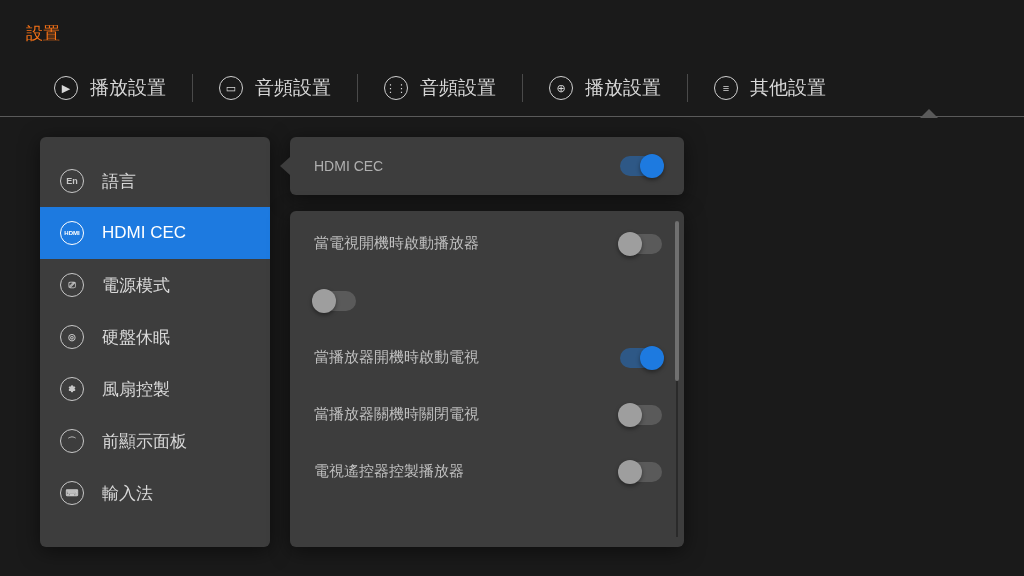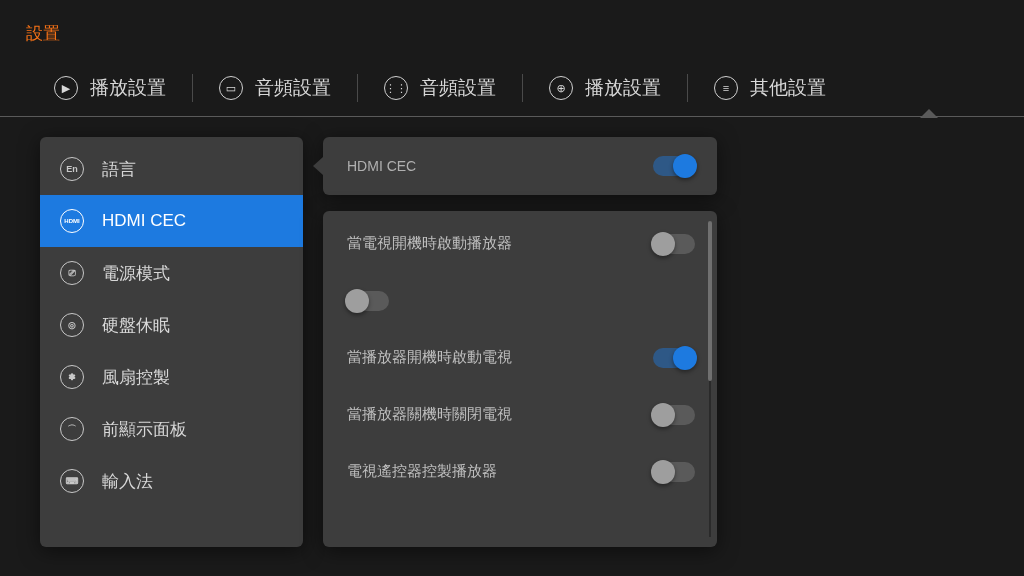--- a/index.html
+++ b/index.html
@@ -69,26 +69,26 @@
 
   
   .main {
     display: flex;
     gap: 20px;
     padding: 20px 0 0 40px;
     height: 430px;
     position: relative;
   }
   .sidebar {
-    width: 263px;
+    width: 230px;
     background: #3d3d3d;
     border-radius: 6px;
     display: flex;
     flex-direction: column;
-    padding: 6px 0;
+    padding: 18px 0;
     box-shadow: 0 4px 20px rgba(0,0,0,0.5);
     overflow: hidden;
   }
   .sidebar-item {
     display: flex;
     align-items: center;
     gap: 18px;
     height: 52px;
     padding: 0 20px;
     color: #d8d8d8;

